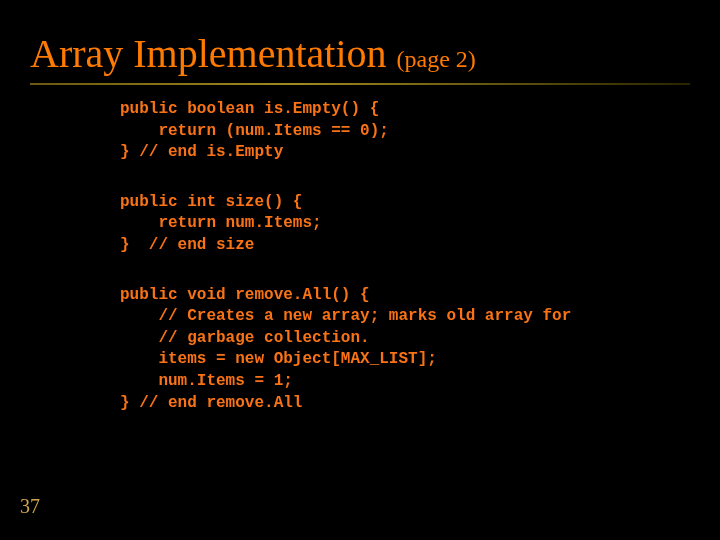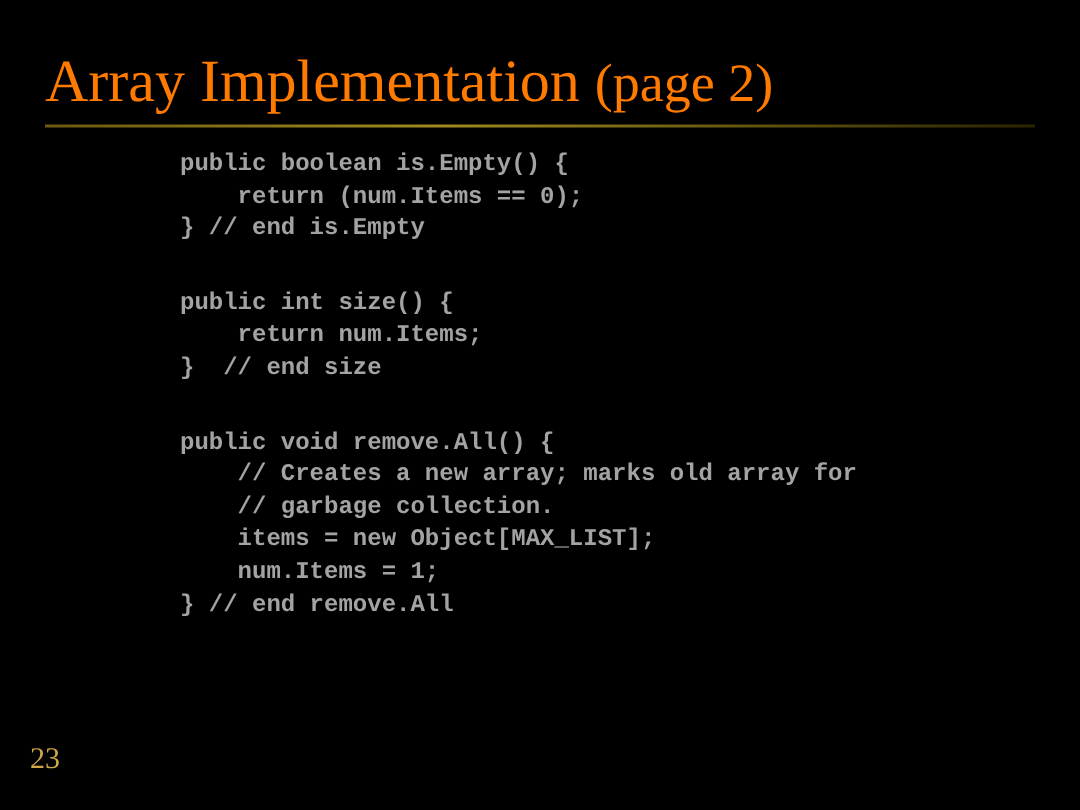--- a/index.html
+++ b/index.html
@@ -27,31 +27,31 @@
   }
   .title {
     color: #ff7a00;
     font-size: 40px;
     font-weight: 400;
     letter-spacing: 0px;
     text-shadow: 2px 2px 2px rgba(0,0,0,0.6);
   }
   .title-sub {
     color: #ff7a00;
-    font-size: 36px;
+    font-size: 24px;
     font-weight: 400;
   }
   .rule {
     height: 2px;
     width: 660px;
     background: linear-gradient(to right, #6b5a10 0%, #a08a20 40%, #2a2400 100%);
     margin: 6px 0 14px 0;
   }
   .code-block {
-    color: #a3a3a3;
+    color: #f97316;
     font-family: "Courier New", Courier, monospace;
     font-weight: bold;
     font-size: 16px;
     line-height: 1.35;
     white-space: pre;
     margin-left: 90px;
     margin-bottom: 28px;
   }
   .page-num {
     position: absolute;
@@ -78,14 +78,14 @@
   <div class="code-block">public int size() {
     return num.Items;
 }  // end size</div>
   <div class="code-block">public void remove.All() {
     // Creates a new array; marks old array for
     // garbage collection.
     items = new Object[MAX_LIST];
     num.Items = 1;
 } // end remove.All</div>
 
-  <div class="page-num">23</div>
+  <div class="page-num">37</div>
 </div>
 
 </body></html>

